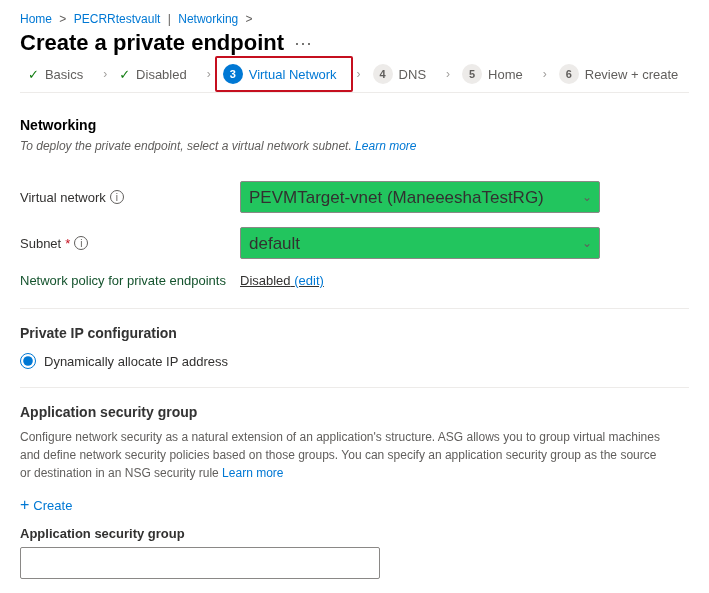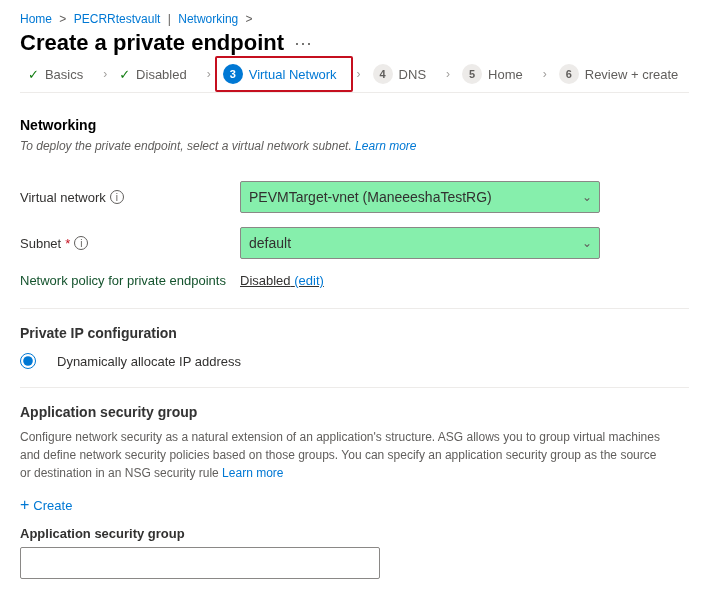--- a/index.html
+++ b/index.html
@@ -148,23 +148,23 @@
 
     .form-control-wrapper {
       flex: 1;
       max-width: 360px;
     }
 
     .dropdown {
       width: 100%;
       border: 1px solid #8a8886;
       padding: 5px 32px 5px 8px;
-      font-size: 14px;
-      color: #323130;
-      background: #86efac;
+      font-size: 17px;
+      color: #323130;
+      background: #22c55e;
       appearance: none;
       cursor: pointer;
       position: relative;
       border-radius: 2px;
       height: 32px;
     }
     .dropdown-wrapper {
       position: relative;
       width: 100%;
     }
@@ -205,21 +205,21 @@
       font-weight: 600;
       margin-bottom: 12px;
     }
 
     .radio-group {
       margin-bottom: 18px;
     }
     .radio-item {
       display: flex;
       align-items: center;
-      gap: 21px;
+      gap: 8px;
       margin-bottom: 8px;
       font-size: 13px;
       color: #323130;
       cursor: pointer;
     }
     .radio-item input[type="radio"] {
       accent-color: #0078d4;
       width: 16px;
       height: 16px;
       cursor: pointer;

